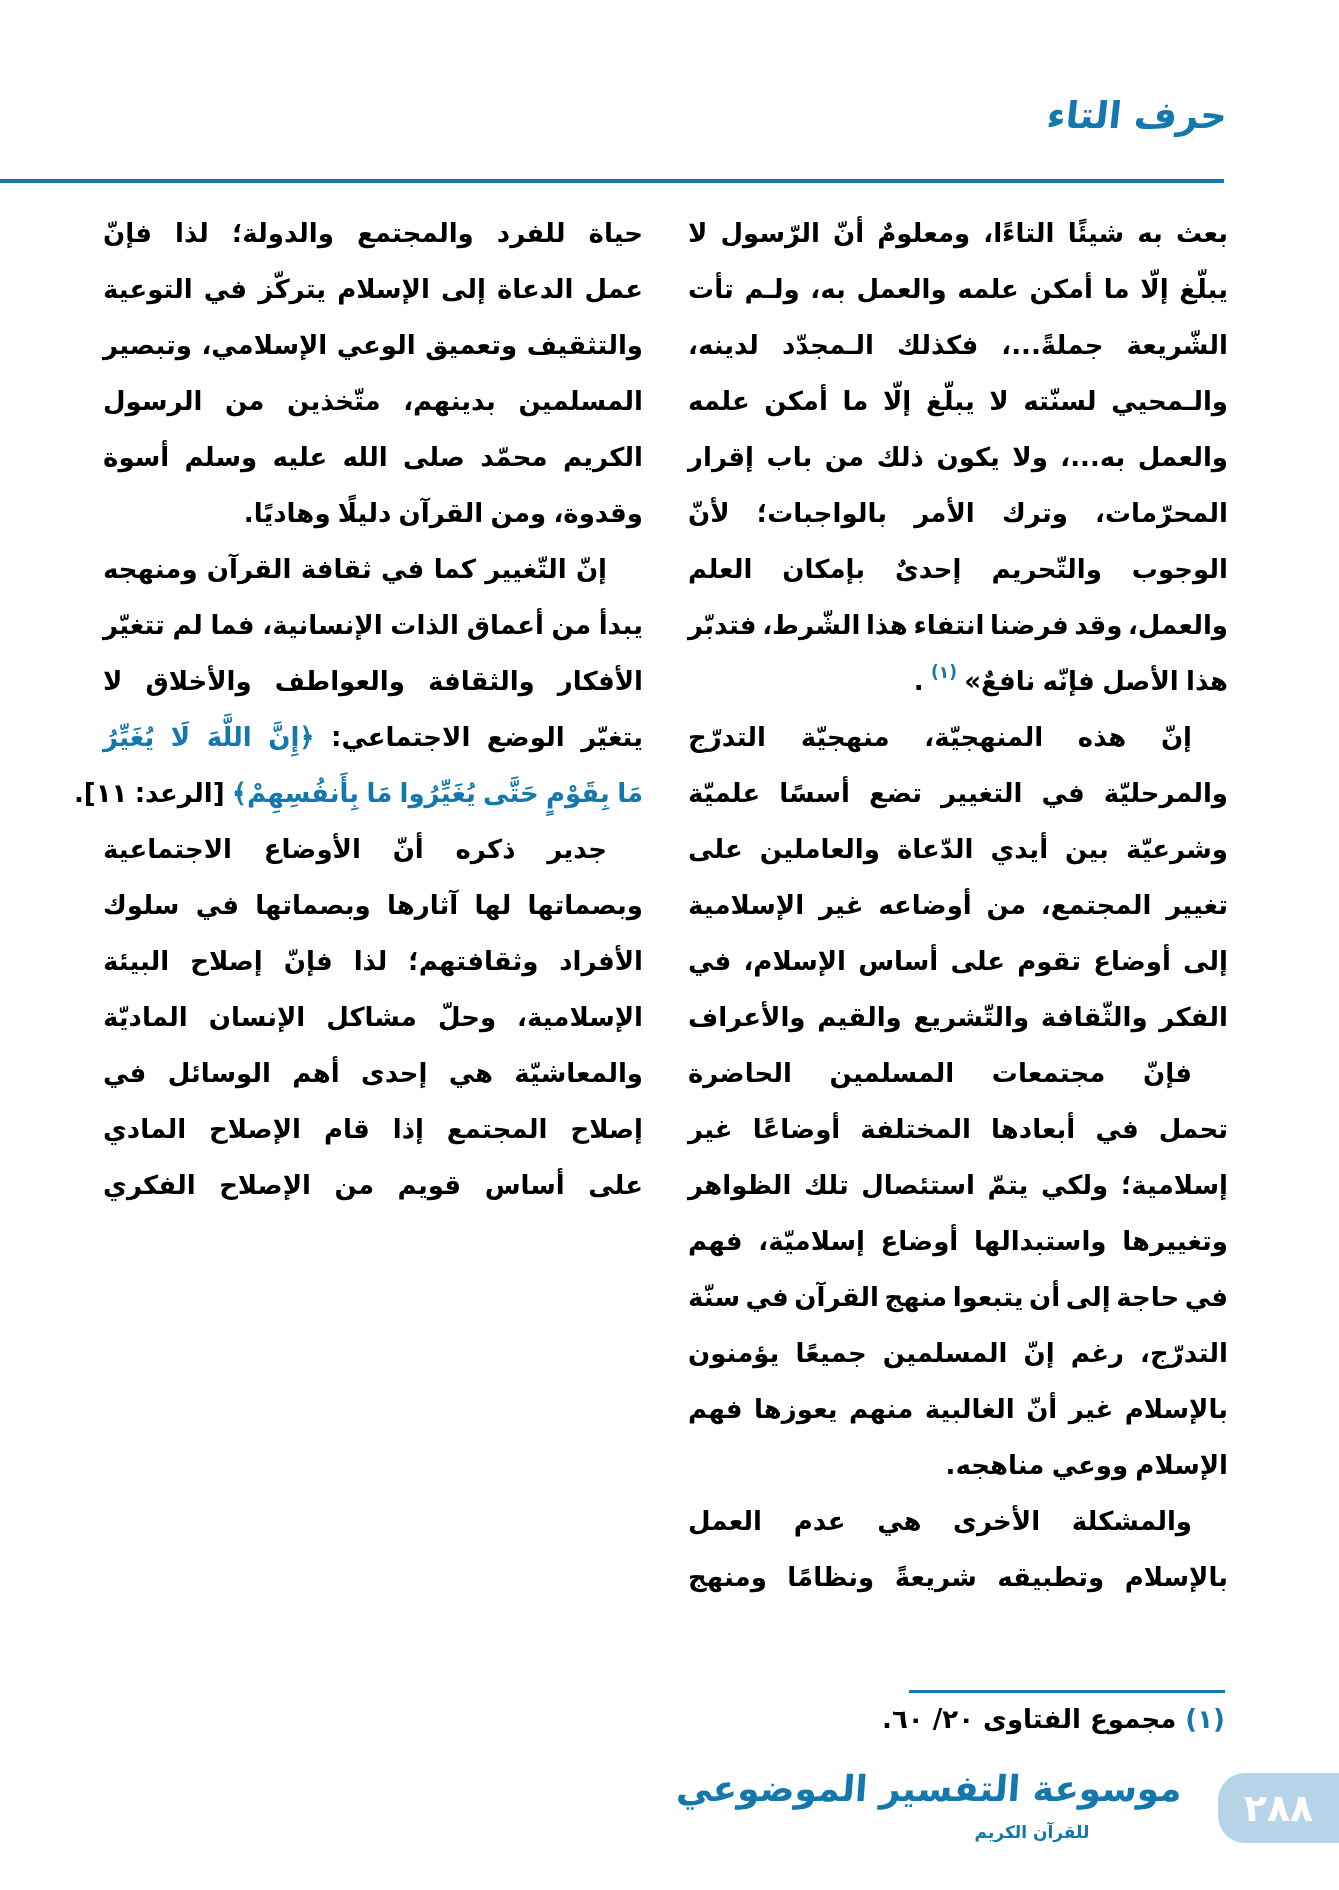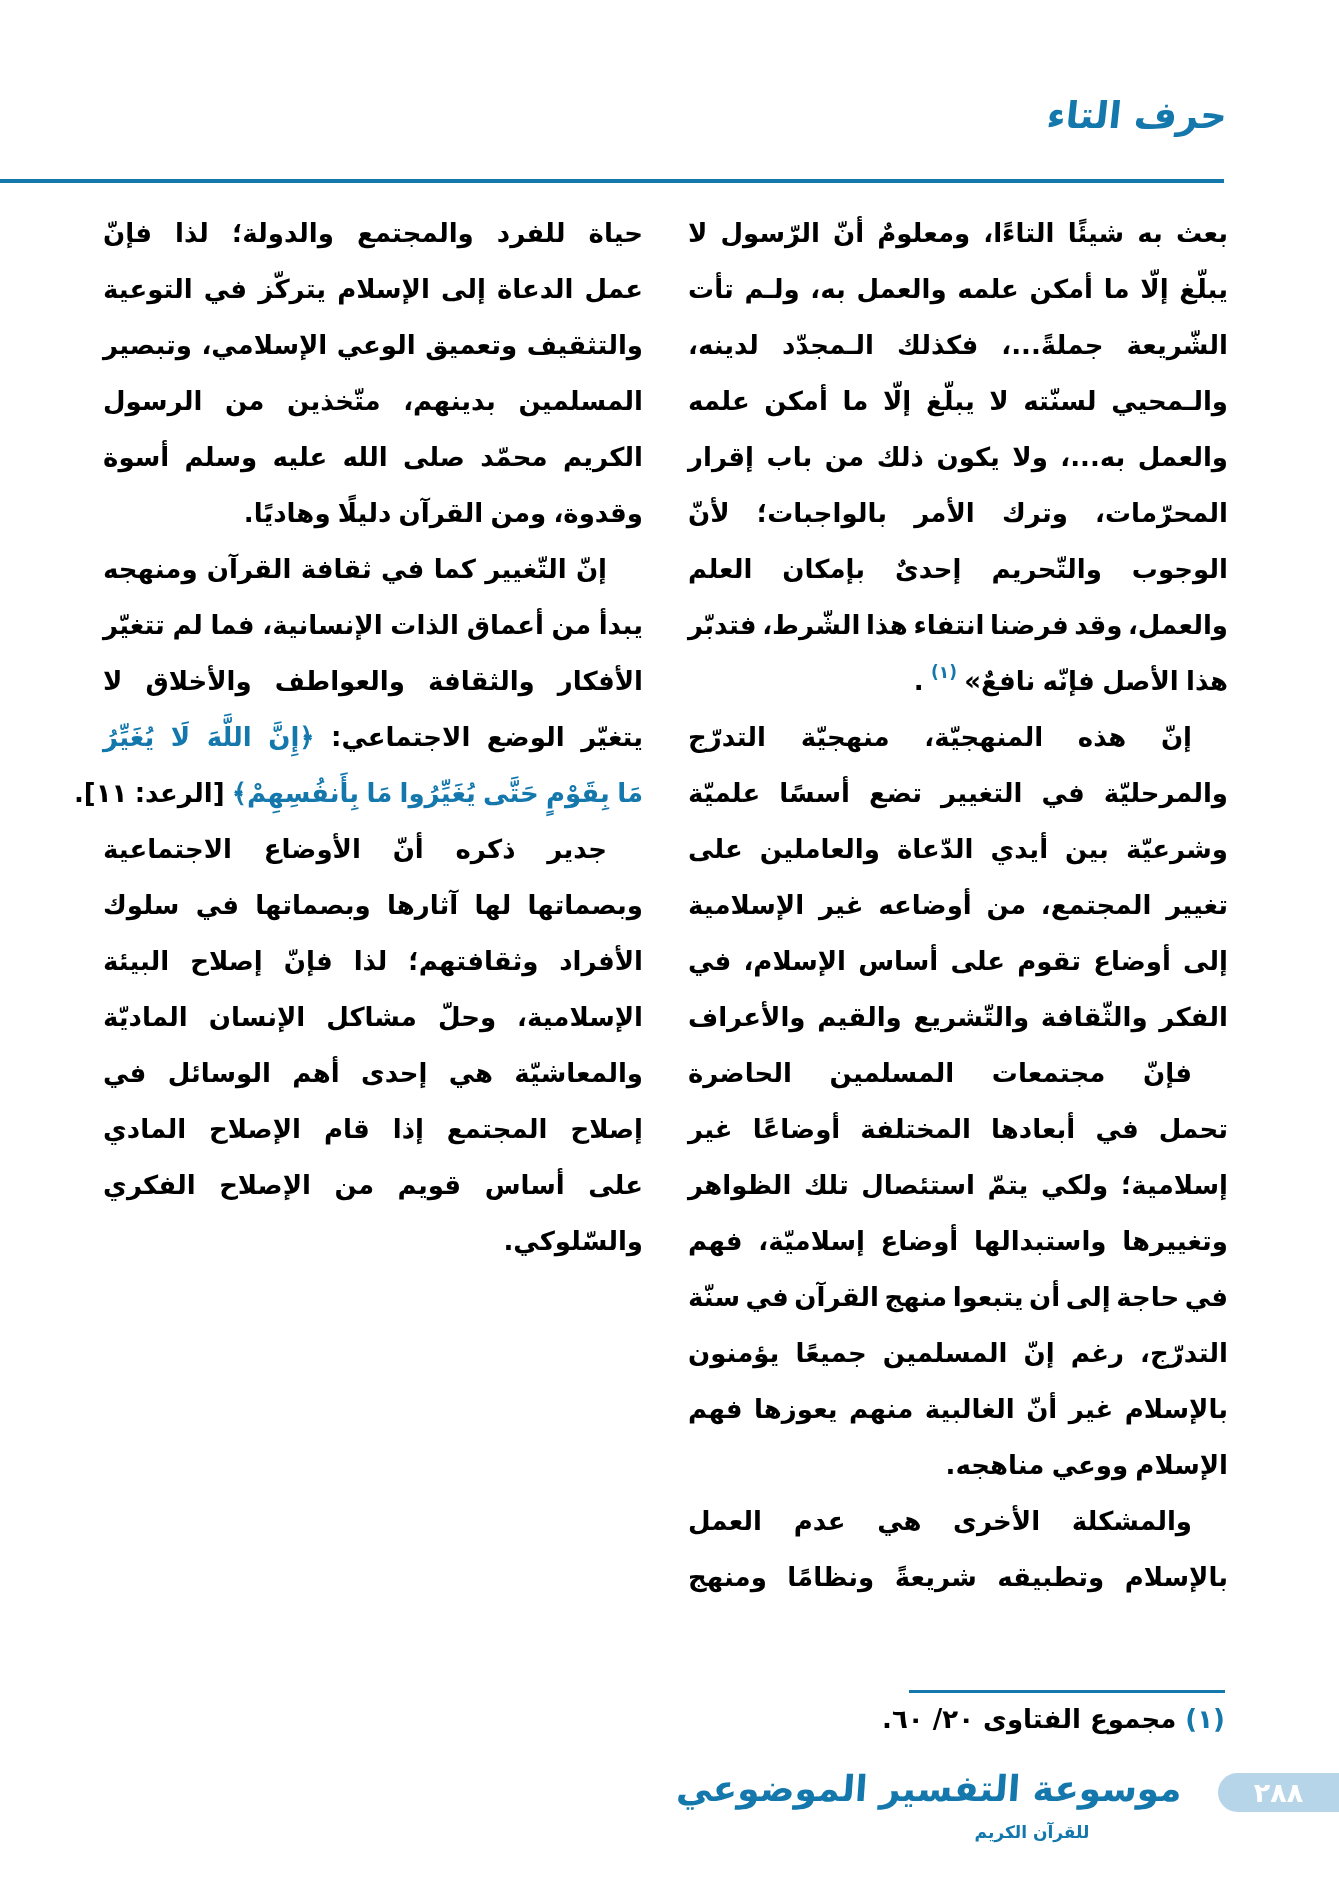--- a/index.html
+++ b/index.html
@@ -58,25 +58,25 @@
   
   .logo{
     position:absolute;top:1770px;left:882px;width:300px;
     text-align:center;color:var(--accent);line-height:1.05;
   }
   .logo-main{font-size:36px;font-weight:bold;transform:skewX(-4deg);white-space:nowrap;}
   .logo-sub{font-size:17px;font-weight:bold;margin-top:16px;}
   
   .pill{
     position:absolute;top:1773px;right:0;
-    width:121px;height:39px;
+    width:121px;height:70px;
     background:var(--pill);
     border-radius:27px 0 0 27px;
     display:flex;align-items:center;justify-content:center;
-    color:#ffffff;font-size:27px;font-weight:bold;letter-spacing:3px;
+    color:#ffffff;font-size:38px;font-weight:bold;letter-spacing:3px;
   }
 </style>
 </head>
 <body>
 
 <div class="page">
 
   <div class="hdr-title">حرف التاء</div>
 
   <div class="hdr-rule"></div>
@@ -426,23 +426,20 @@
         <span class="w-n">المادي</span>
       </div>
       <div class="line just">
         <span class="w-n">على</span>
         <span class="w-n">أساس</span>
         <span class="w-n">قويم</span>
         <span class="w-n">من</span>
         <span class="w-n">الإصلاح</span>
         <span class="w-n">الفكري</span>
       </div>
-      <div class="line nojust">
-        <span class="w-n">والسّلوكي.</span>
-      </div>
     </div>
 
   <div class="fn-sep"></div>
 
   <div class="fn">
     <span class="fn-marker">(١)</span>
     <span class="fn-text">مجموع الفتاوى ٢٠/ ٦٠.</span>
   </div>
 
   <div class="logo">

